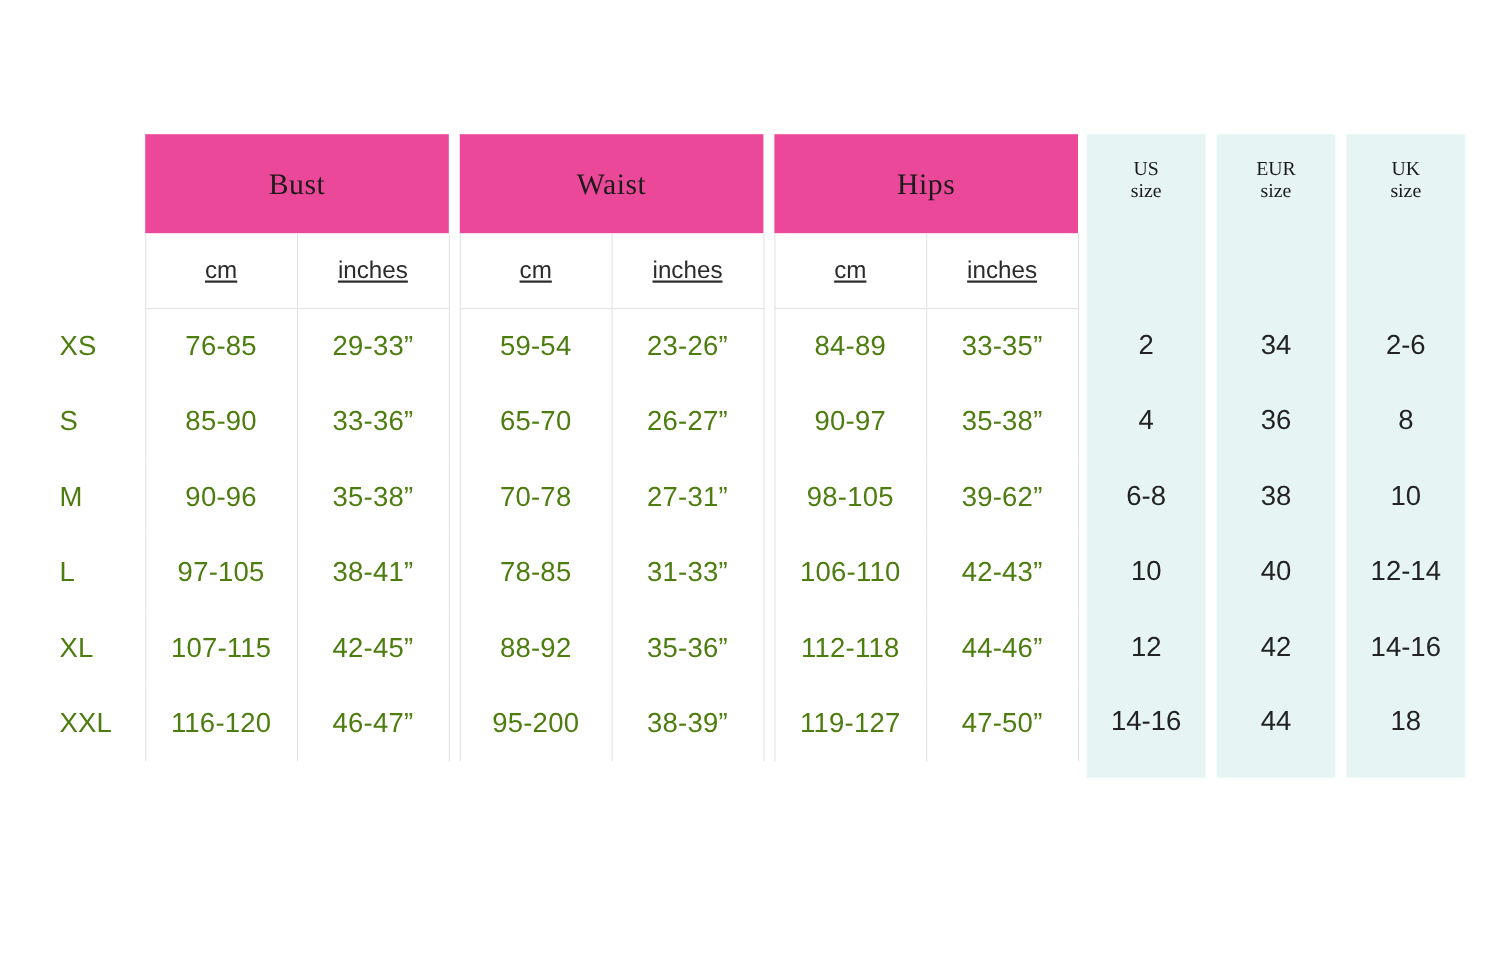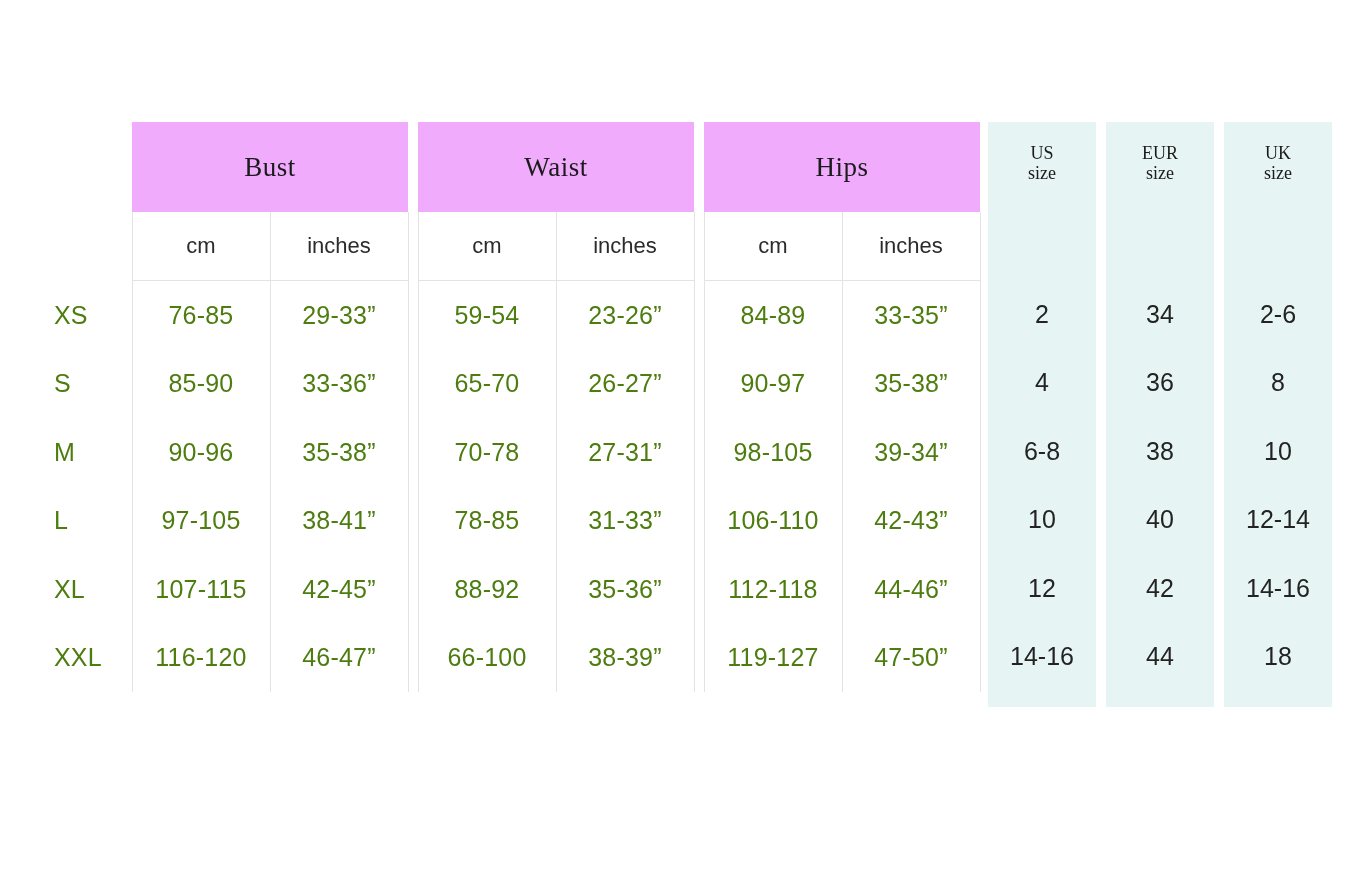--- a/index.html
+++ b/index.html
@@ -39,39 +39,40 @@
     vertical-align: middle;
   }
 
   
   col.c-label { width: 92px; }
   col.c-val   { width: 138px; }
 
   
   .group-head {
     height: 90px;
-    background: #f0abfc;
+    background: #ec4899;
     font-family: "Liberation Serif", serif;
     font-size: 27px;
     letter-spacing: 0.5px;
     color: #1b1b1b;
   }
   .group-head.empty {
     background: transparent;
   }
   .group-gap {
     width: 10px;
     background: transparent;
   }
 
   
   .unit-row td {
     height: 68px;
     font-size: 22px;
     color: #2b2b2b;
+    text-decoration: underline;
   }
   .unit-row td.bordered {
     border-bottom: 1px solid #e3e3e3;
   }
 
   
   .body-row td {
     height: 68.5px;
     font-size: 25px;
     color: #4d7c0f;
@@ -198,21 +199,21 @@
 
     <tr class="body-row">
       <td class="row-label">M</td>
       <td class="vline-l">90-96</td>
       <td class="vline-l vline-r">35-38”</td>
       <td></td>
       <td class="vline-l">70-78</td>
       <td class="vline-l vline-r">27-31”</td>
       <td></td>
       <td class="vline-l">98-105</td>
-      <td class="vline-l vline-r">39-34”</td>
+      <td class="vline-l vline-r">39-62”</td>
     </tr>
 
     <tr class="body-row">
       <td class="row-label">L</td>
       <td class="vline-l">97-105</td>
       <td class="vline-l vline-r">38-41”</td>
       <td></td>
       <td class="vline-l">78-85</td>
       <td class="vline-l vline-r">31-33”</td>
       <td></td>
@@ -230,21 +231,21 @@
       <td></td>
       <td class="vline-l">112-118</td>
       <td class="vline-l vline-r">44-46”</td>
     </tr>
 
     <tr class="body-row">
       <td class="row-label">XXL</td>
       <td class="vline-l">116-120</td>
       <td class="vline-l vline-r">46-47”</td>
       <td></td>
-      <td class="vline-l">66-100</td>
+      <td class="vline-l">95-200</td>
       <td class="vline-l vline-r">38-39”</td>
       <td></td>
       <td class="vline-l">119-127</td>
       <td class="vline-l vline-r">47-50”</td>
     </tr>
   </tbody>
     </table>
 
   <div class="size-cols">
 

